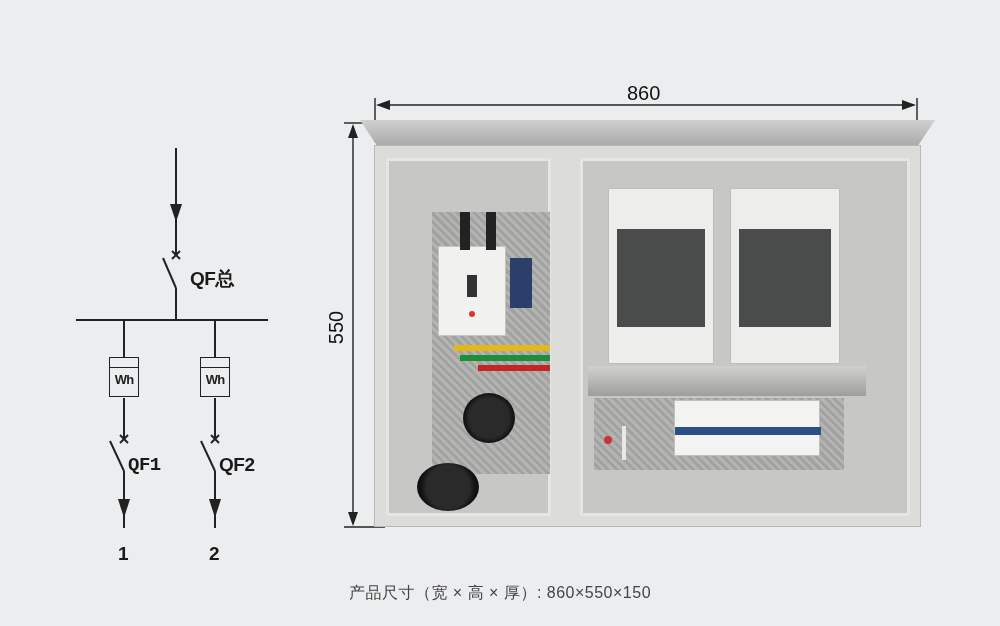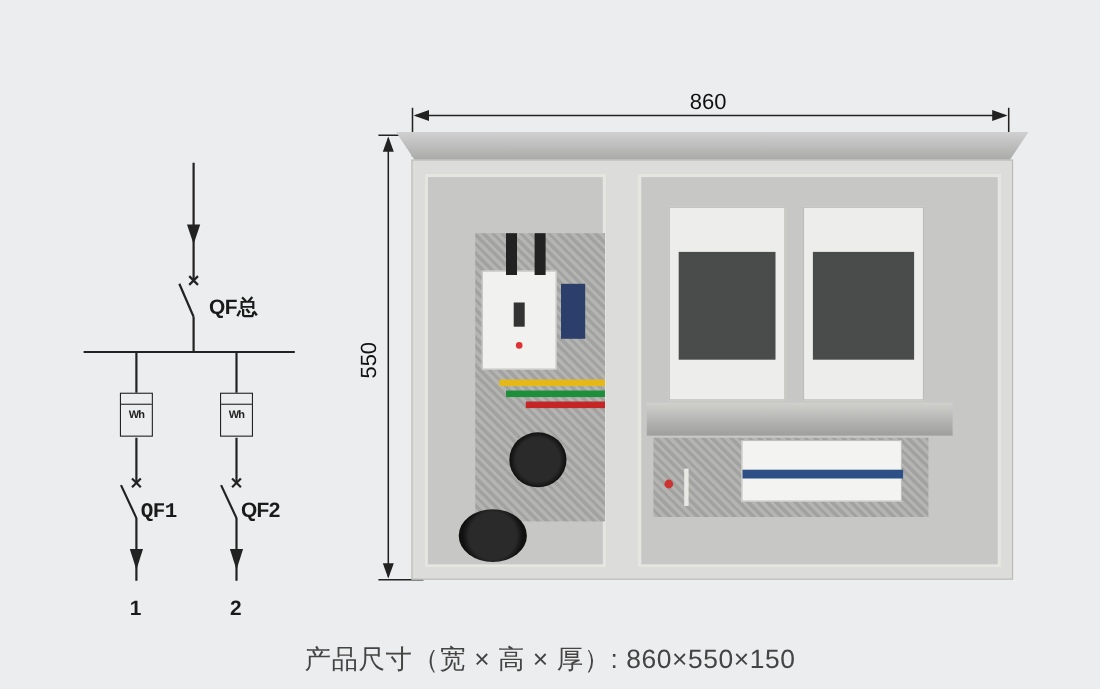--- a/index.html
+++ b/index.html
@@ -3,22 +3,22 @@
 <meta charset="utf-8">
 <style>
   html, body { margin:0; padding:0; }
   body { width:1000px; height:626px; background:#ecedee; position:relative; overflow:hidden;
          font-family:"Liberation Sans","DejaVu Sans",sans-serif; color:#222; }
   .abs { position:absolute; }
   .schematic { left:18px; top:0; width:320px; height:560px;margin-top:26px; }
   .lbl { position:absolute; font-weight:bold; font-size:19px; color:#1a1a1a; letter-spacing:-0.5px; }
   .wh-box { position:absolute; width:30px; height:40px; border:1.6px solid #222; box-sizing:border-box; background:#ecedee; }
   .wh-box .topline { position:absolute; left:0; right:0; top:9px; border-top:1.6px solid #222; }
-  .wh-box .txt { position:absolute; left:0; right:0; top:14px; text-align:center; font-size:10px; font-weight:bold; letter-spacing:-0.8px; }
-  .caption { left:0; width:1000px; top:583px; text-align:center; font-size:24px; color:#444; letter-spacing:0.5px; }
+  .wh-box .txt { position:absolute; left:0; right:0; top:14px; text-align:center; font-size:13px; font-weight:bold; letter-spacing:-0.8px; }
+  .caption { left:0; width:1000px; top:583px; text-align:center; font-size:16px; color:#444; letter-spacing:0.5px; }
   .dim-text { position:absolute; font-size:20px; color:#111; }
   
   .cab { left:360px; top:120px; width:575px; height:410px; }
   .roof { position:absolute; left:0; top:0; width:575px; height:26px;
           background:linear-gradient(#cfd0cf,#a9aaa8); clip-path:polygon(0 0,100% 0,97% 100%,3% 100%); }
   .body-frame { position:absolute; left:14px; top:25px; width:547px; height:382px; background:#dcdcda; border:1px solid #b9b9b6; box-sizing:border-box; }
   .comp { position:absolute; box-sizing:border-box; }
   .left-bay { left:26px; top:38px; width:165px; height:358px; background:#c7c8c5; border:3px solid #e5e5e2; }
   .right-bay { left:220px; top:38px; width:330px; height:358px; background:#c7c8c5; border:3px solid #e5e5e2; }
   .plate { background:repeating-linear-gradient(45deg,#b4b5b2 0 3px,#a2a3a0 3px 6px); }

